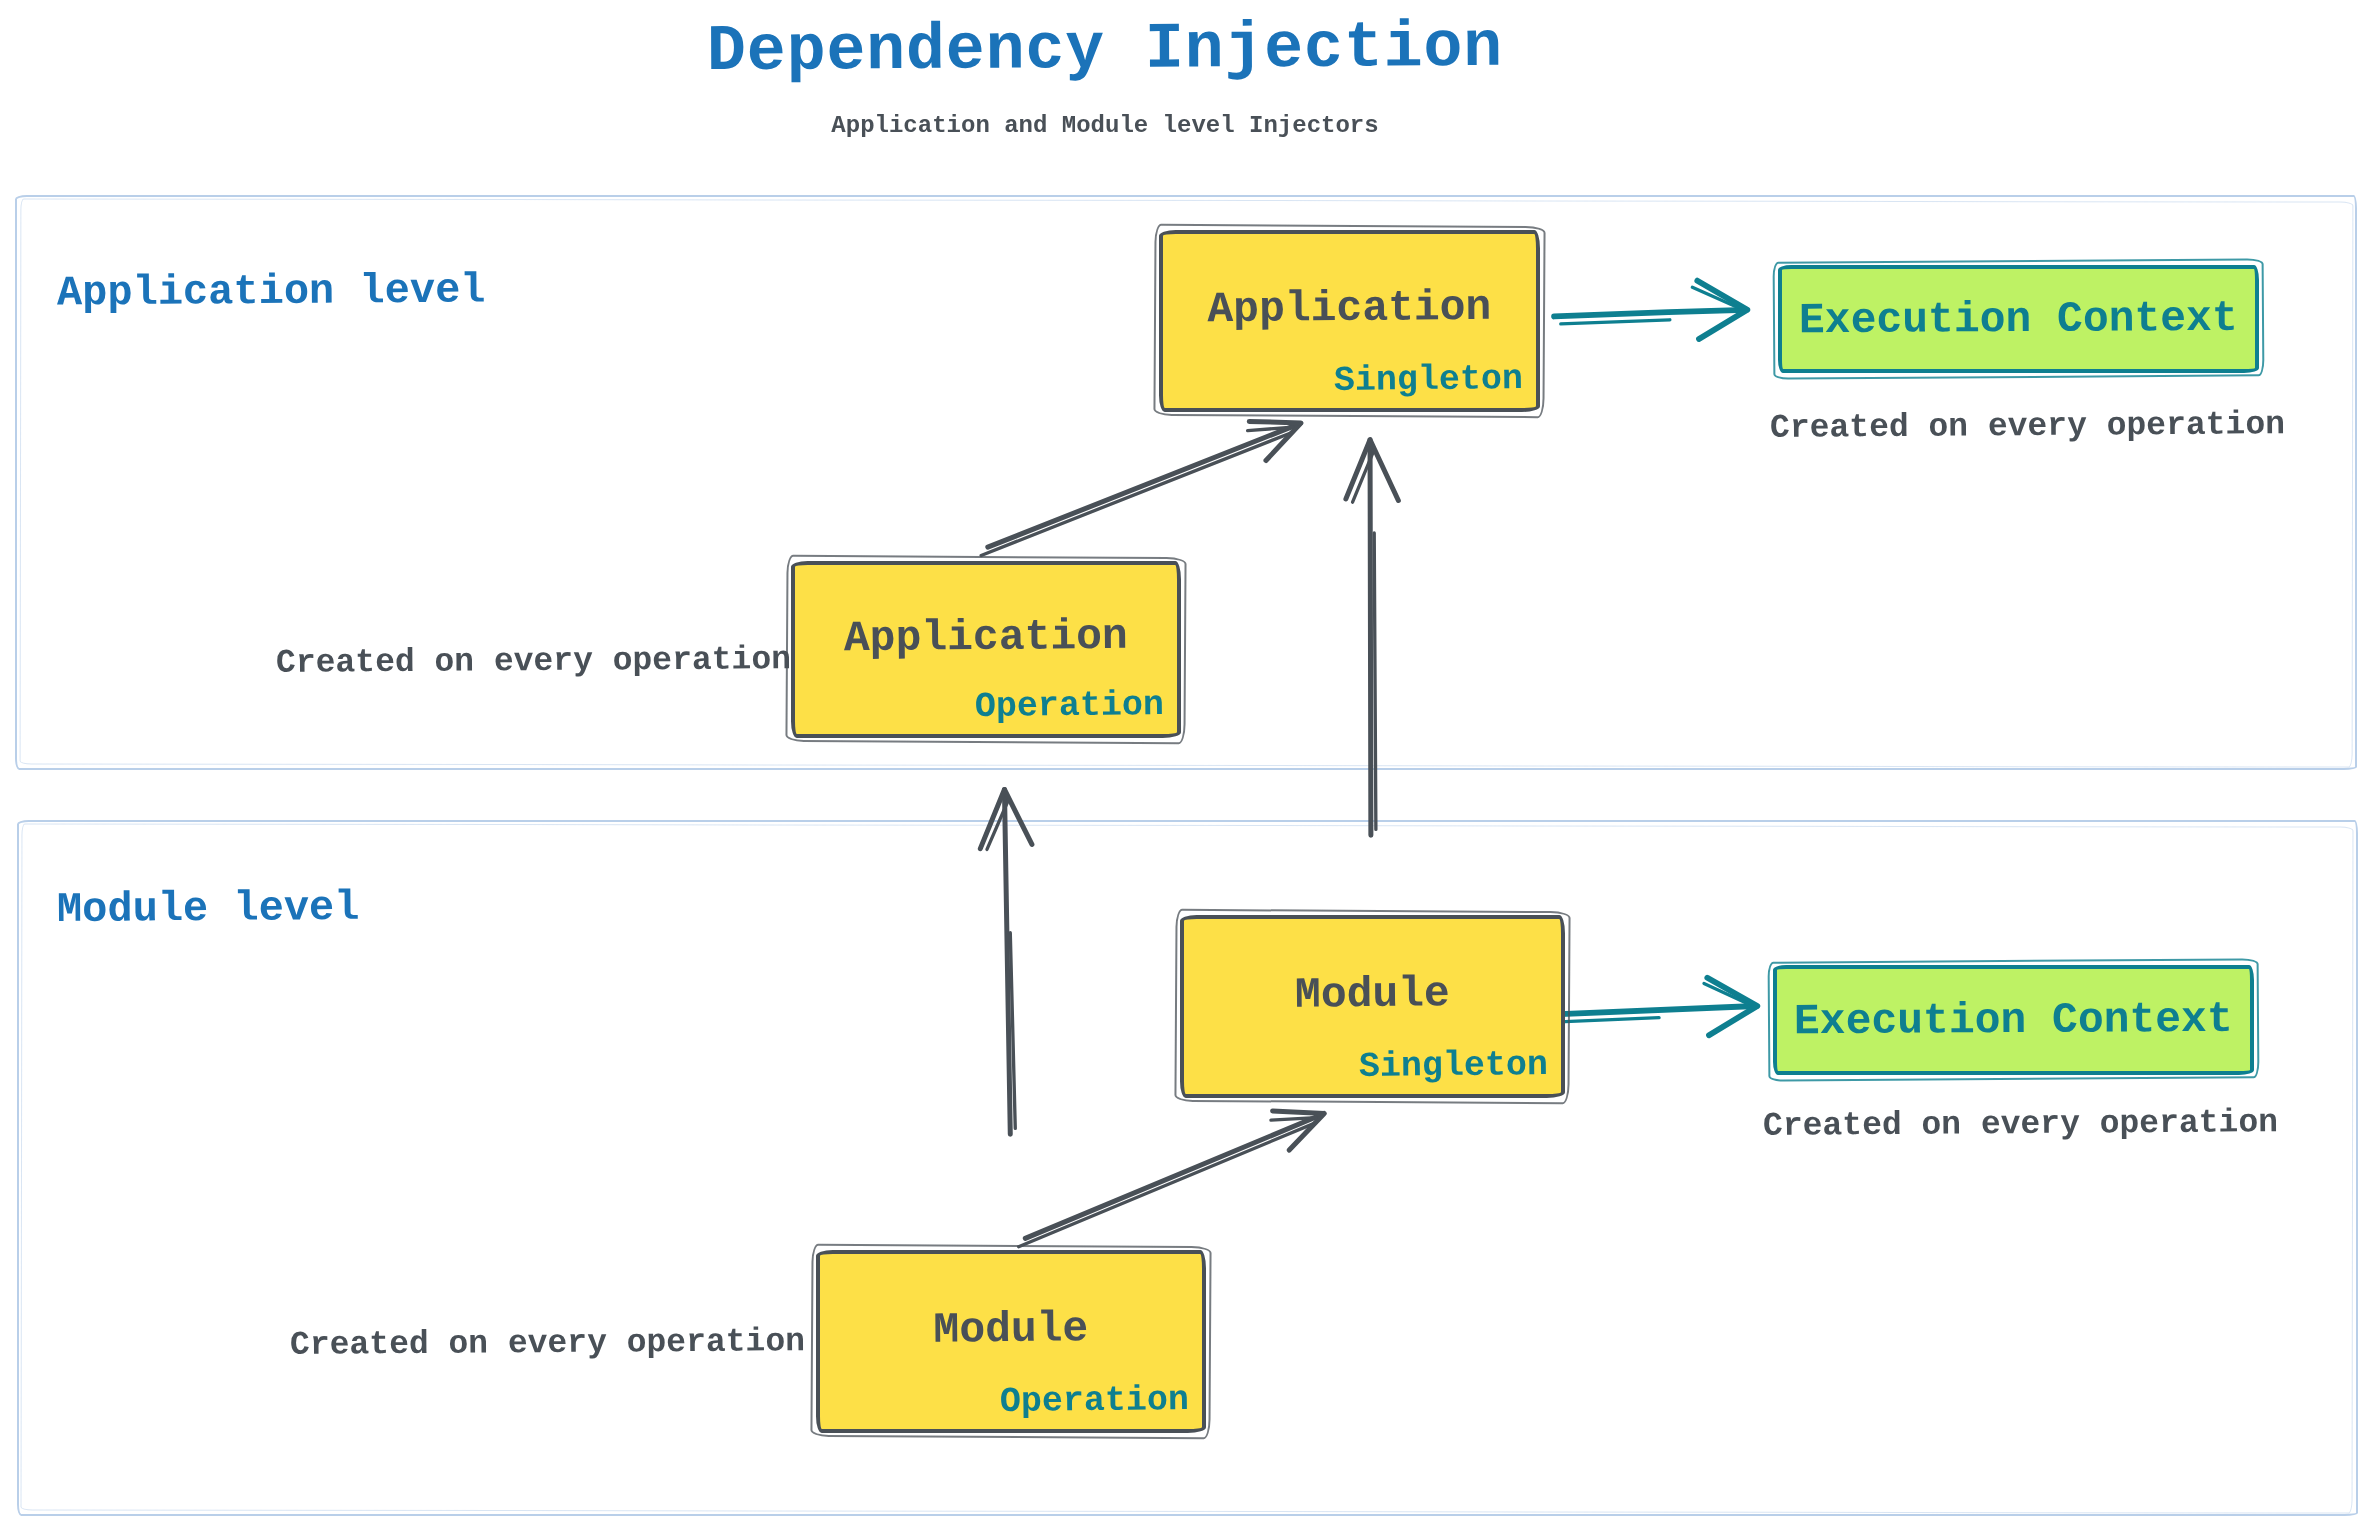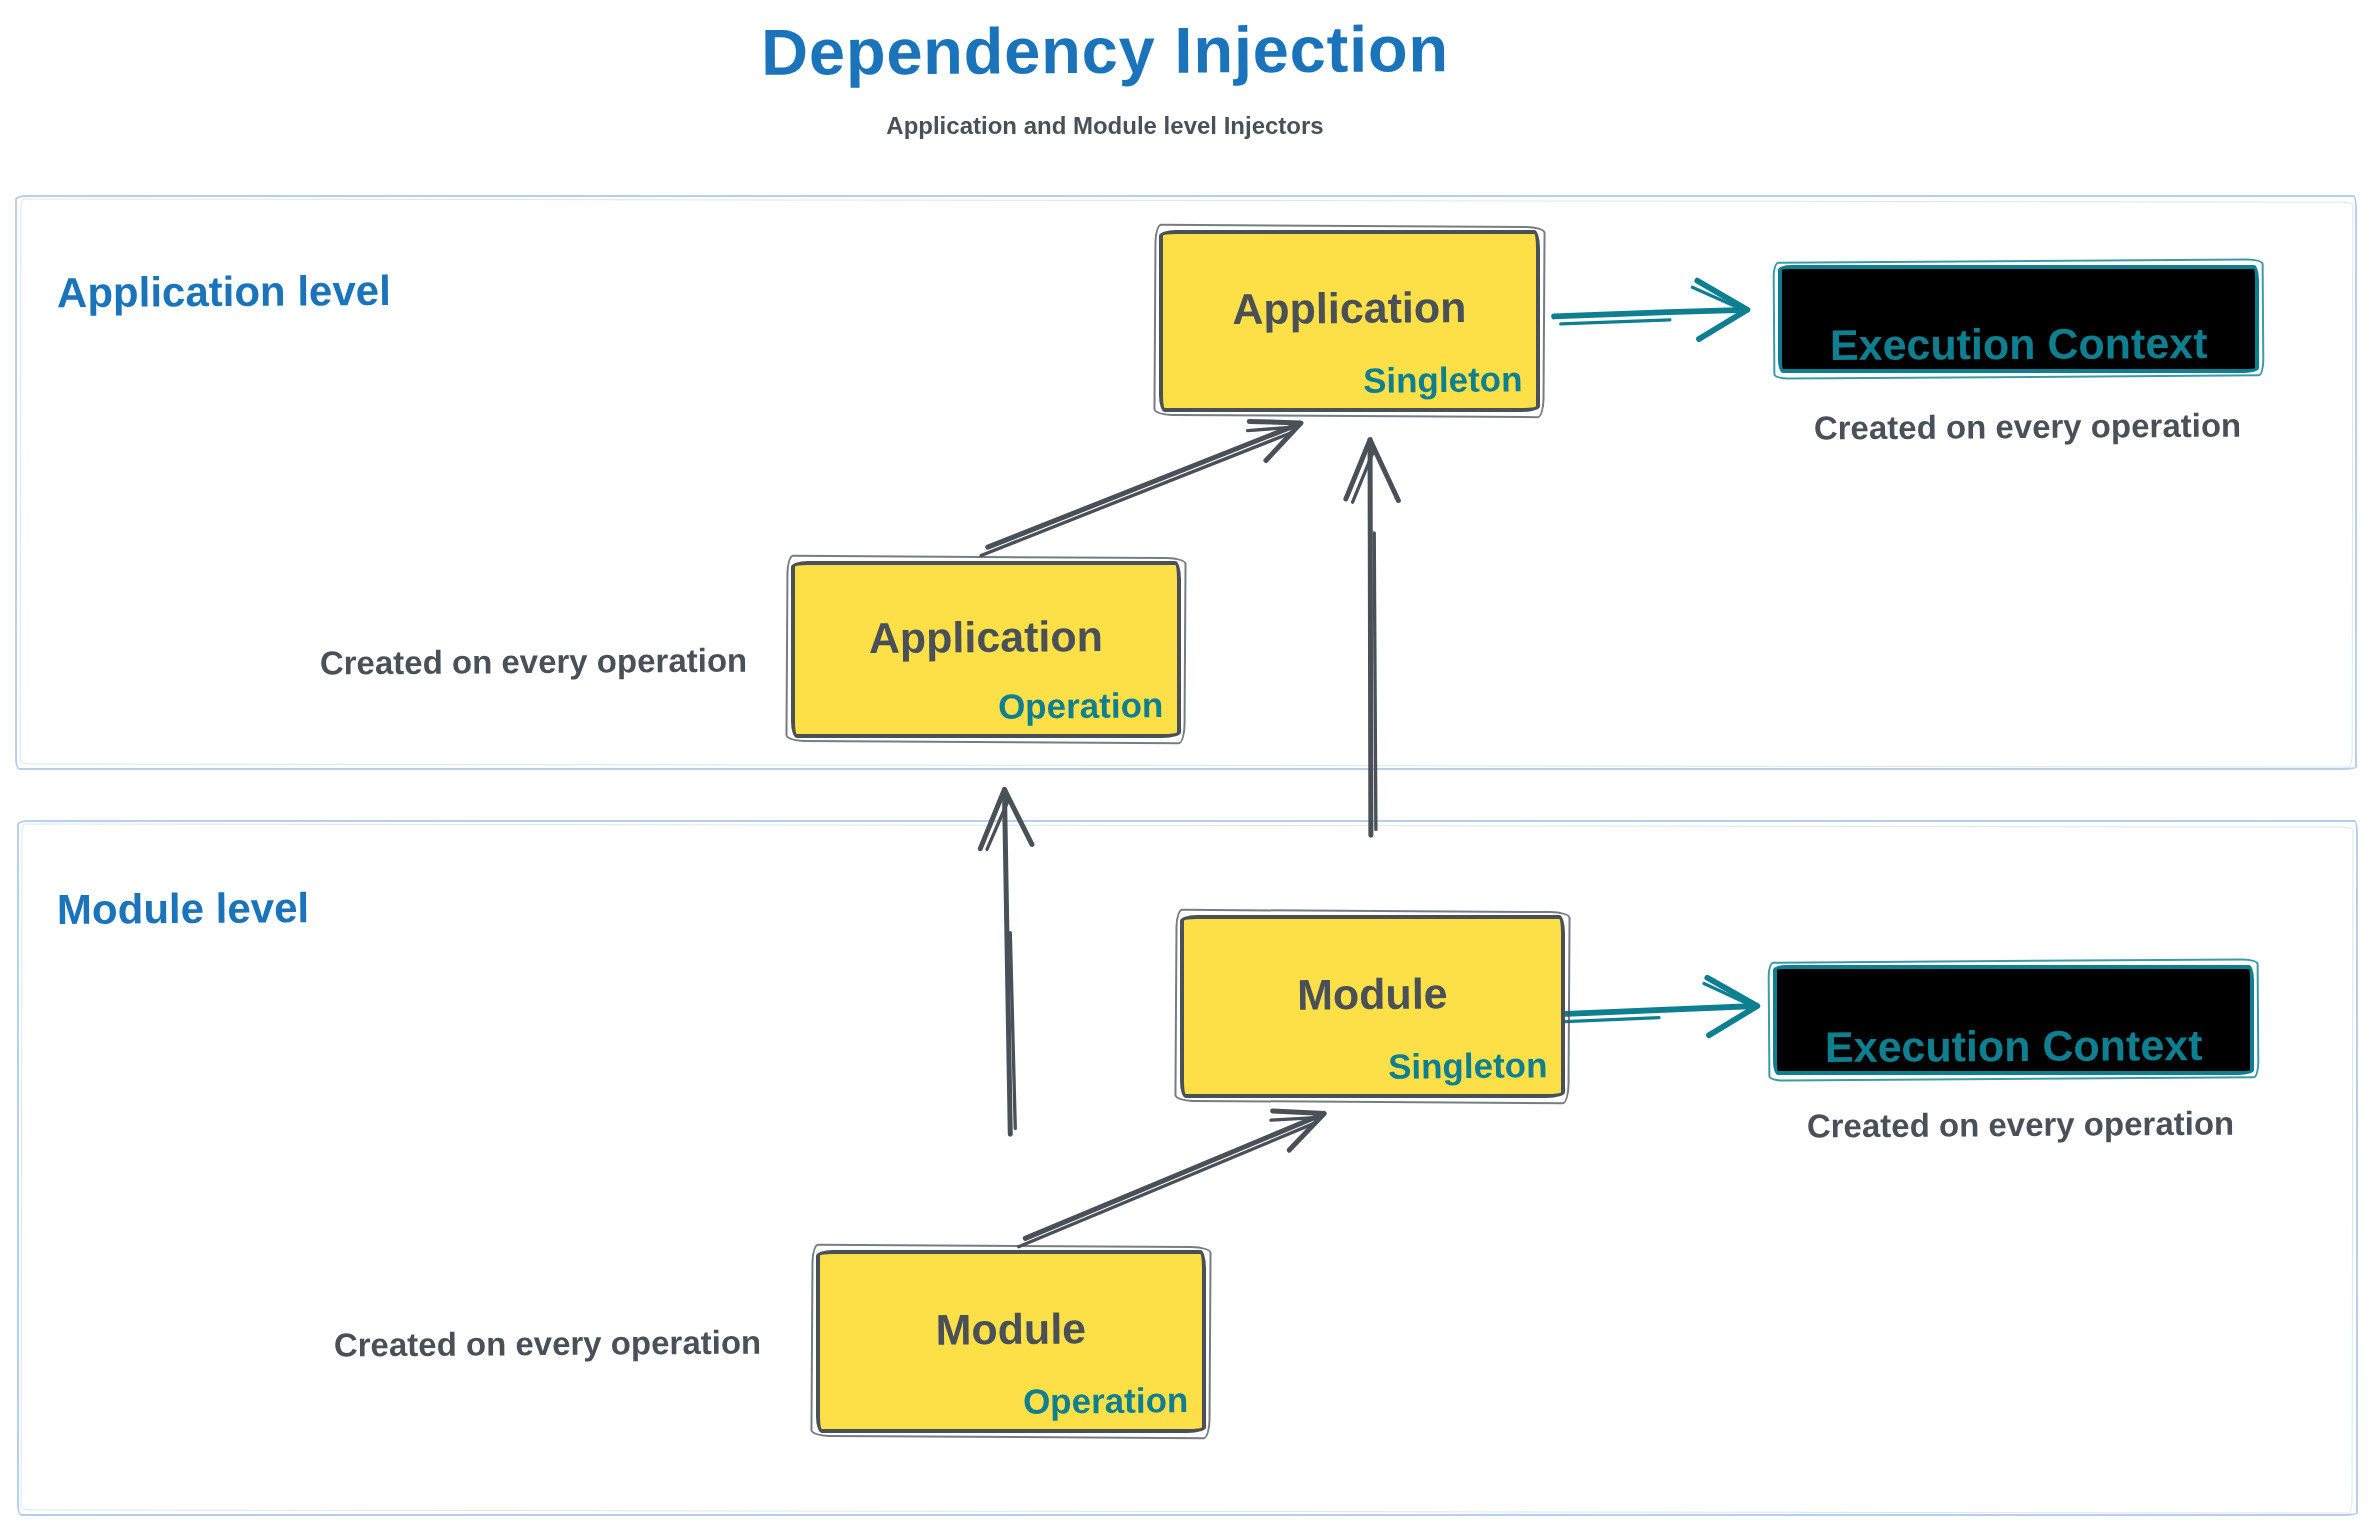--- a/index.html
+++ b/index.html
@@ -8,21 +8,21 @@
     --color-teal:#0e7f90;
     --color-region:#b9cfe9;
     --color-bg:#ffffff;
   }
   *{margin:0;padding:0;box-sizing:border-box;}
   html,body{background:var(--color-bg);}
   .page{
     position:relative;
     width:2377px;height:1534px;
     background:var(--color-bg);
-    font-family:Liberation Sans, sans-serif;
+    font-family:Liberation Mono, monospace;
     color:var(--color-dark);
     overflow:hidden;
   }
   
   .page-title{
     position:absolute;top:13.3px;left:1105px;transform:translateX(-50%) rotate(-0.3deg);
     font-size:65px;font-weight:bold;color:var(--color-blue);
     letter-spacing:0.8px;white-space:nowrap;
   }
   .page-subtitle{
@@ -74,24 +74,24 @@
     position:absolute;right:13.3px;bottom:8.3px;
     font-size:35px;font-weight:600;color:var(--color-teal);
     transform:rotate(-0.6deg);white-space:nowrap;
   }
   #box-app-singleton{left:1159px;top:230px;width:381px;height:182px;}
   #box-app-operation{left:791px;top:561px;width:390px;height:177px;}
   #box-module-singleton{left:1180px;top:915px;width:385px;height:183px;}
   #box-module-operation{left:816px;top:1250px;width:390px;height:183px;}
   
   .exec{
-    position:absolute;background:#000000;
+    position:absolute;background:#bef264;
     border:4.2px solid var(--color-teal);
     border-radius:13.3px 5px 15px 5px / 5px 15px 5px 13.3px;
-    display:flex;align-items:flex-end;justify-content:center;
+    display:flex;align-items:center;justify-content:center;
   }
   .exec::after{
     content:"";position:absolute;inset:-9.2px;
     border:2.5px solid var(--color-teal);
     border-radius:5.8px 16.7px 5.8px 15px / 15px 5.8px 16.7px 5.8px;
     transform:rotate(-.4deg);opacity:.8;pointer-events:none;
   }
   .exec-label{
     font-size:43px;font-weight:600;color:var(--color-teal);
     white-space:nowrap;transform:rotate(-0.3deg);

